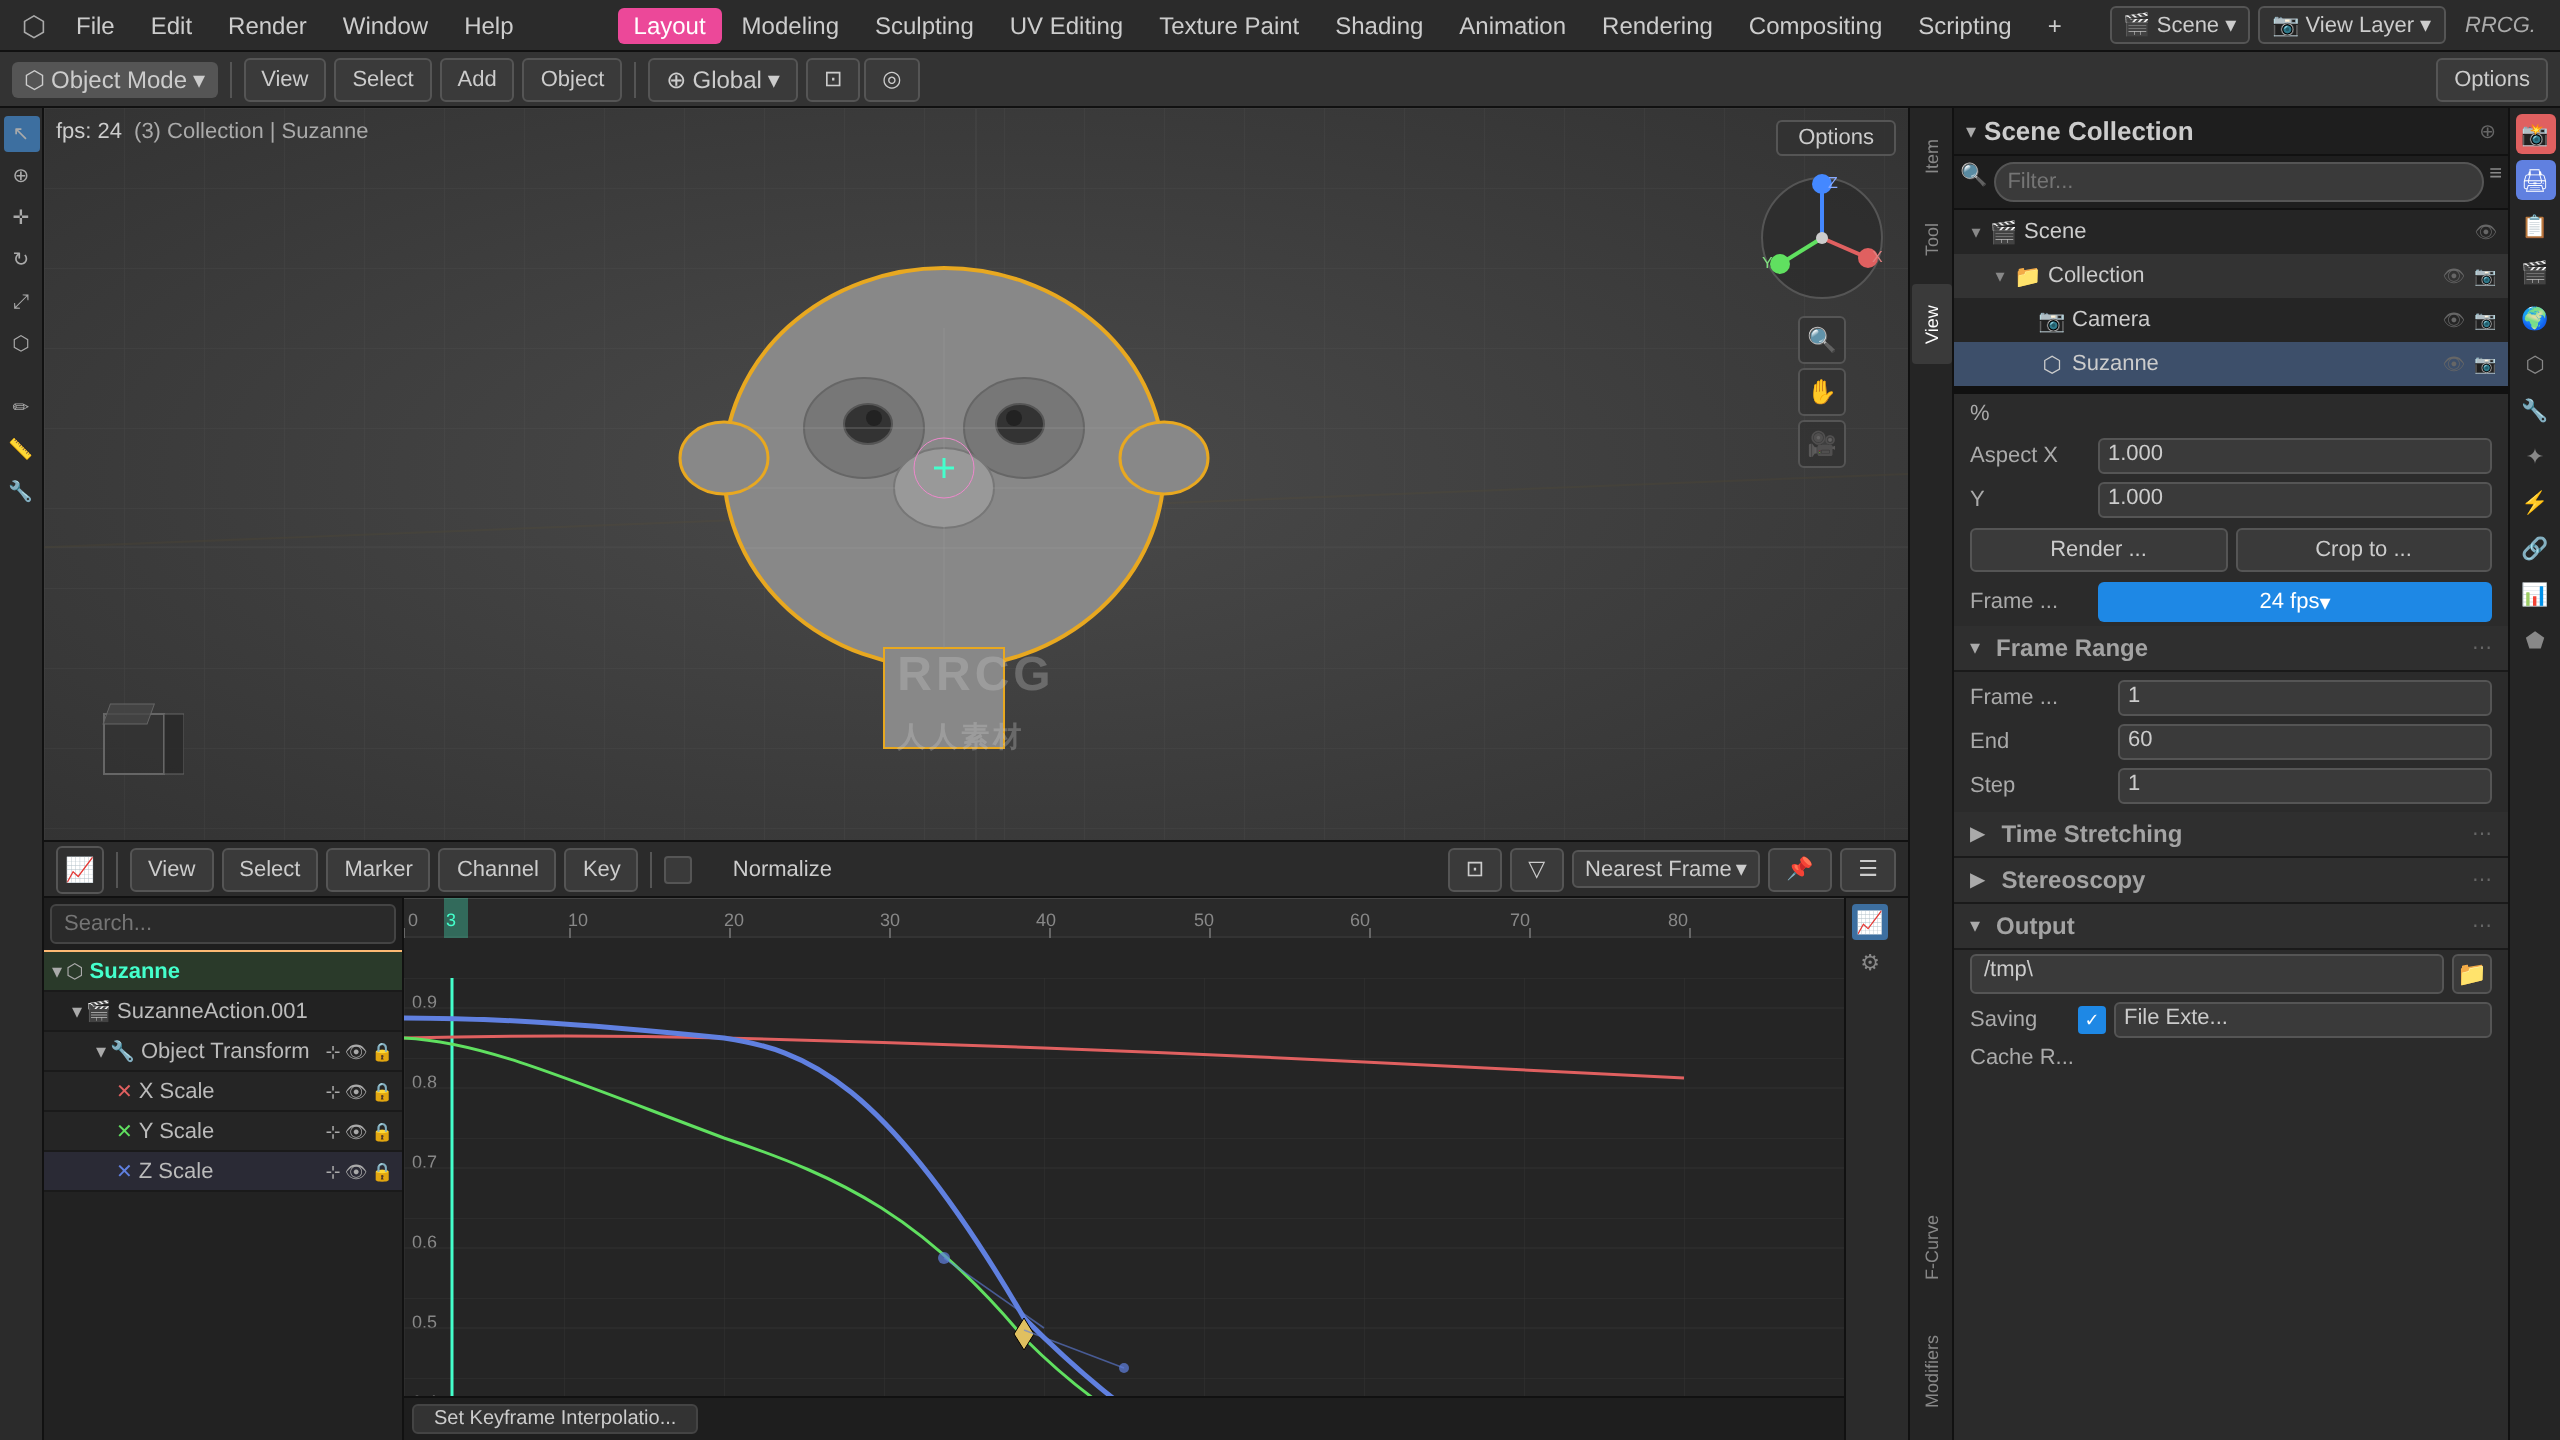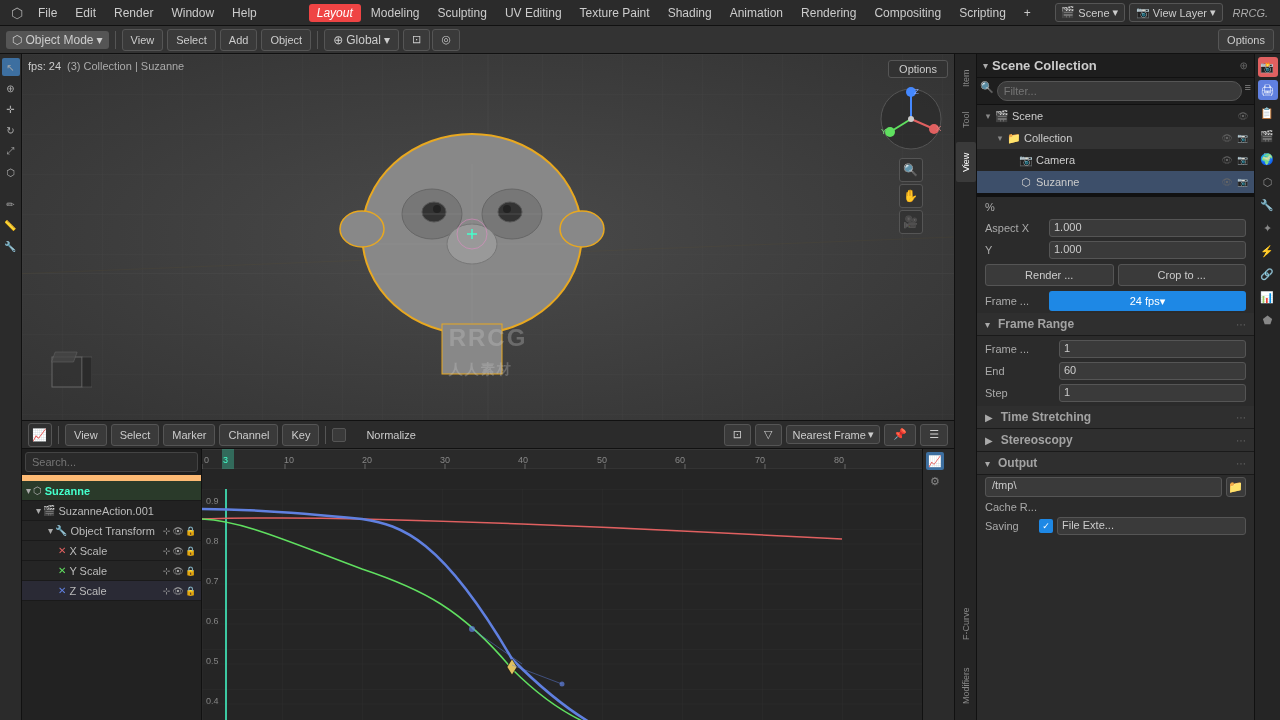--- a/index.html
+++ b/index.html
@@ -1,21 +1,21 @@
 <!DOCTYPE html>
 <html><head>
   <meta charset="utf-8">
   <style>
     * { box-sizing: border-box; margin: 0; padding: 0; }
     body { background: #1a1a1a; color: #ccc; font-family: 'Segoe UI', sans-serif; font-size: 12px; width: 1280px; height: 720px; overflow: hidden; }
     
     
     .top-menu { background: #2b2b2b; height: 26px; display: flex; align-items: center; padding: 0 6px; gap: 2px; border-bottom: 1px solid #111; }
     .top-menu-item { padding: 2px 8px; color: #ccc; font-size: 12px; cursor: pointer; border-radius: 3px; }
-    .top-menu-item.active { background: #ef4444; color: #fff; font-style: italic; }
+    .top-menu-item.active { background: #ec4899; color: #fff; }
     .top-menu-icon { width: 22px; height: 22px; display: flex; align-items: center; justify-content: center; color: #aaa; font-size: 14px; }
     .spacer { flex: 1; }
     .top-right-icons { display: flex; align-items: center; gap: 4px; }
     
     
     .second-toolbar { background: #333; height: 28px; display: flex; align-items: center; padding: 0 6px; gap: 4px; border-bottom: 1px solid #111; }
     .toolbar-btn { background: #3a3a3a; border: 1px solid #555; border-radius: 3px; padding: 2px 8px; color: #ccc; font-size: 11px; cursor: pointer; display: flex; align-items: center; gap: 3px; height: 22px; }
     .toolbar-separator { width: 1px; height: 18px; background: #555; margin: 0 2px; }
     .toolbar-right { margin-left: auto; }
 
@@ -303,21 +303,21 @@
           </div>
           <div class="toolbar-btn">📌</div>
           <div class="toolbar-btn">☰</div>
         </div>
       </div>
 
       <div class="timeline-content">
 
         <div class="timeline-left-panel">
 
-          <div style="padding:3px; background:#1e1e1e; border-bottom:6px solid #fdba74;">
+          <div style="padding:3px; background:#1e1e1e; border-bottom:1px solid #fdba74;">
             <input class="outliner-search" style="width: 100%; background: rgb(42, 42, 42); border: 1px solid rgb(68, 68, 68);" placeholder="Search...">
           </div>
 
           <div class="tl-name-row" style="background:#2a3a2a; padding-left:4px;">
             <span style="color:#aaa; font-size:10px; margin-right:2px;">▾</span>
             <span style="color:#aaa; font-size:10px; margin-right:3px;">⬡</span>
             <span style="color:#4fc; font-size:11px; font-weight:bold;">Suzanne</span>
           </div>
           <div class="tl-name-row" style="background:#222; padding-left:14px;">
             <span style="color:#aaa; font-size:10px; margin-right:2px;">▾</span>
@@ -429,20 +429,23 @@
               <line x1="270" y1="140" x2="320" y2="175" stroke="#6080e0" stroke-width="0.8" opacity="0.6"></line>
               <circle cx="270" cy="140" r="3" fill="#6080e0" opacity="0.7"></circle>
 
               <polygon points="310,170 305,178 310,186 315,178" fill="#e0c060" stroke="#000" stroke-width="0.5"></polygon>
 
               <line x1="310" y1="176" x2="360" y2="195" stroke="#6080e0" stroke-width="0.8" opacity="0.6"></line>
               <circle cx="360" cy="195" r="2.5" fill="#6080e0" opacity="0.7"></circle>
             </svg>
           </div>
 
+          <div style="position:absolute; bottom:0; left:0; right:0; height:22px; background:#1e1e1e; border-top:1px solid #111; display:flex; align-items:center; padding:0 4px;">
+            <button class="timeline-bottom-btn" style="font-size:10px;">Set Keyframe Interpolatio...</button>
+          </div>
         </div>
 
         <div class="timeline-right-panel">
           <div style="display:flex; flex-direction:column; gap:2px; padding:3px;">
             <div class="rpanel-icon active">📈</div>
             <div class="rpanel-icon">⚙</div>
           </div>
         </div>
       </div>
     </div>
@@ -606,29 +609,29 @@
         <div style="padding:2px 8px;">
           <div style="display:flex; align-items:center; gap:4px;">
             <div style="flex:1; background:#3a3a3a; border:1px solid #555; border-radius:3px; height:20px; padding:1px 6px; color:#ccc; font-size:11px; cursor:pointer;">
               <span>/tmp\</span>
             </div>
             <div style="width:20px; height:20px; background:#3a3a3a; border:1px solid #555; border-radius:3px; display:flex; align-items:center; justify-content:center; cursor:pointer;">
               <span>📁</span>
             </div>
           </div>
         </div>
-        <div style="display:flex; align-items:center; padding:2px 8px;">
-          <span style="color:#aaa; font-size:11px;">Cache R...</span>
-        </div>
         <div style="display:flex; align-items:center; padding:2px 8px; gap:4px;">
           <span style="color:#aaa; font-size:11px; width:50px;">Saving</span>
           <div class="checkbox">✓</div>
           <div style="flex:1; background:#3a3a3a; border:1px solid #555; border-radius:3px; height:18px; padding:1px 4px; color:#ccc; font-size:11px; cursor:pointer;">
             <span>File Exte...</span>
           </div>
+        </div>
+        <div style="display:flex; align-items:center; padding:2px 8px;">
+          <span style="color:#aaa; font-size:11px;">Cache R...</span>
         </div>
       </div>
 
     </div>
   </div>
 
   <div style="width:26px; background:#252525; display:flex; flex-direction:column; align-items:center; padding:3px 2px; gap:3px; border-left:1px solid #111;">
     <div class="rpanel-icon" style="background:#e06060; color:#fff; width:20px; height:20px; border-radius:3px;">📸</div>
     <div class="rpanel-icon active" style="background:#6080e0; color:#fff; width:20px; height:20px; border-radius:3px;">🖨</div>
     <div class="rpanel-icon" style="width:20px; height:20px;">📋</div>

